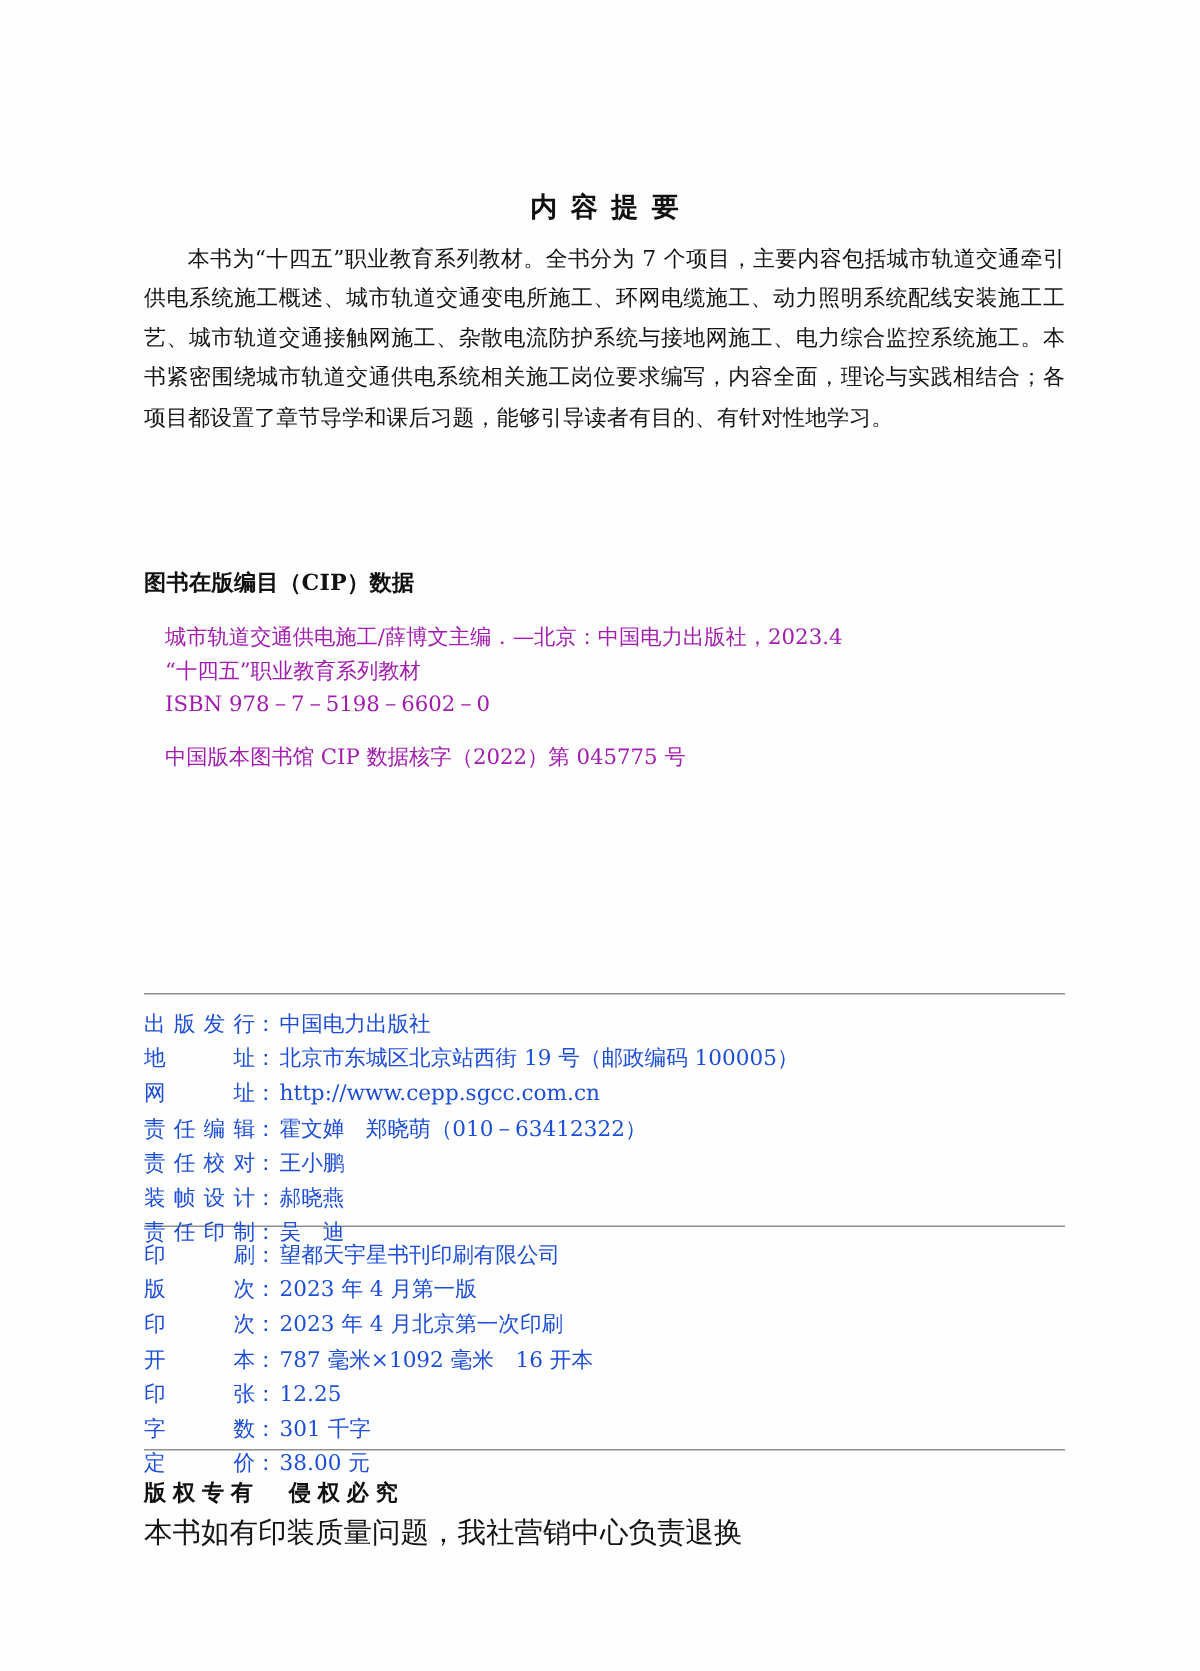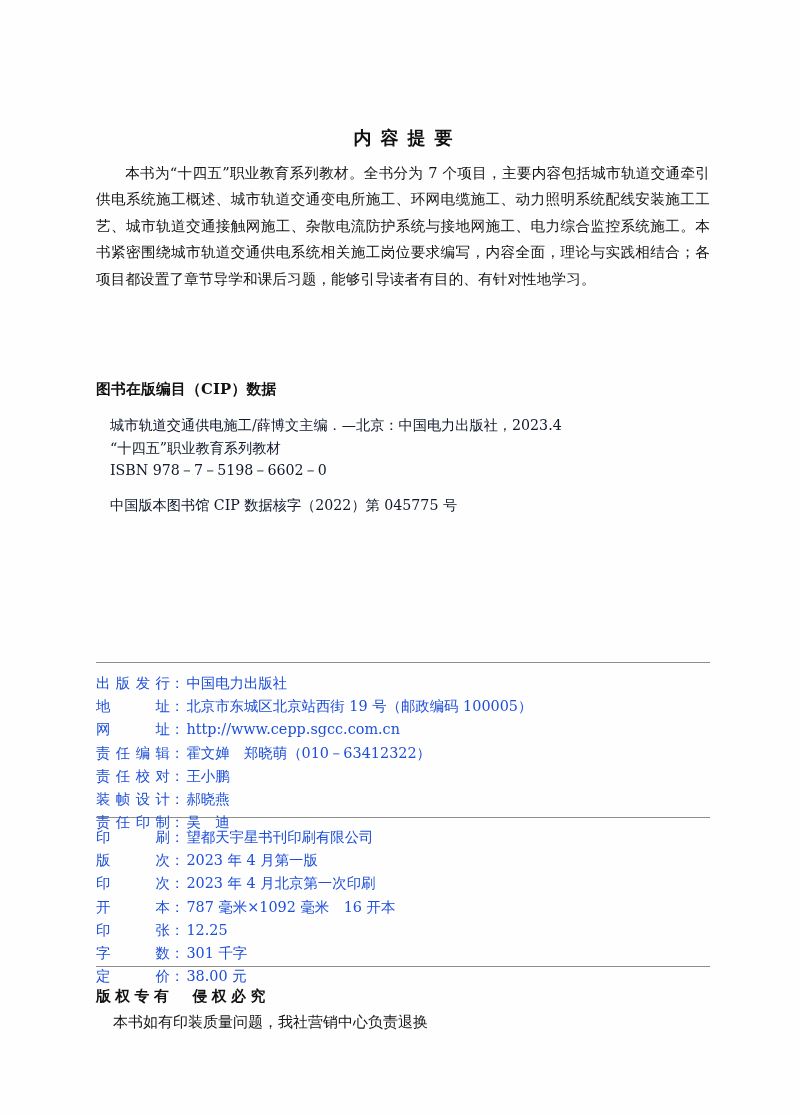--- a/index.html
+++ b/index.html
@@ -75,21 +75,21 @@
     font-size: 14.8px;
     font-weight: bold;
     line-height: 22px;
     color: #111;
     margin-bottom: 14px;
     letter-spacing: 0.2px;
   }
   .cip-line {
     font-size: 14.2px;
     line-height: 22.5px;
-    color: #0f172a;
+    color: #a21caf;
     padding-left: 14px;
     white-space: nowrap;
   }
   .cip-line.spaced-top {
     margin-top: 12px;
     padding-left: 14px;
   }
   .cip-class {
     font-size: 14.2px;
     line-height: 23px;
@@ -154,25 +154,24 @@
     width: 614px;
   }
   .footer-title {
     font-size: 14.8px;
     font-weight: bold;
     letter-spacing: 4.5px;
     line-height: 24px;
     color: #111;
   }
   .footer-note {
-    font-size: 15px;
+    font-size: 19px;
     line-height: 25px;
     color: #141414;
     margin-top: 2px;
-    margin-left: 17px;
   }
 </style>
 </head>
 <body>
 
 <div class="page">
   <div class="content">
 
     <div class="abstract-heading">内容提要</div>
 

